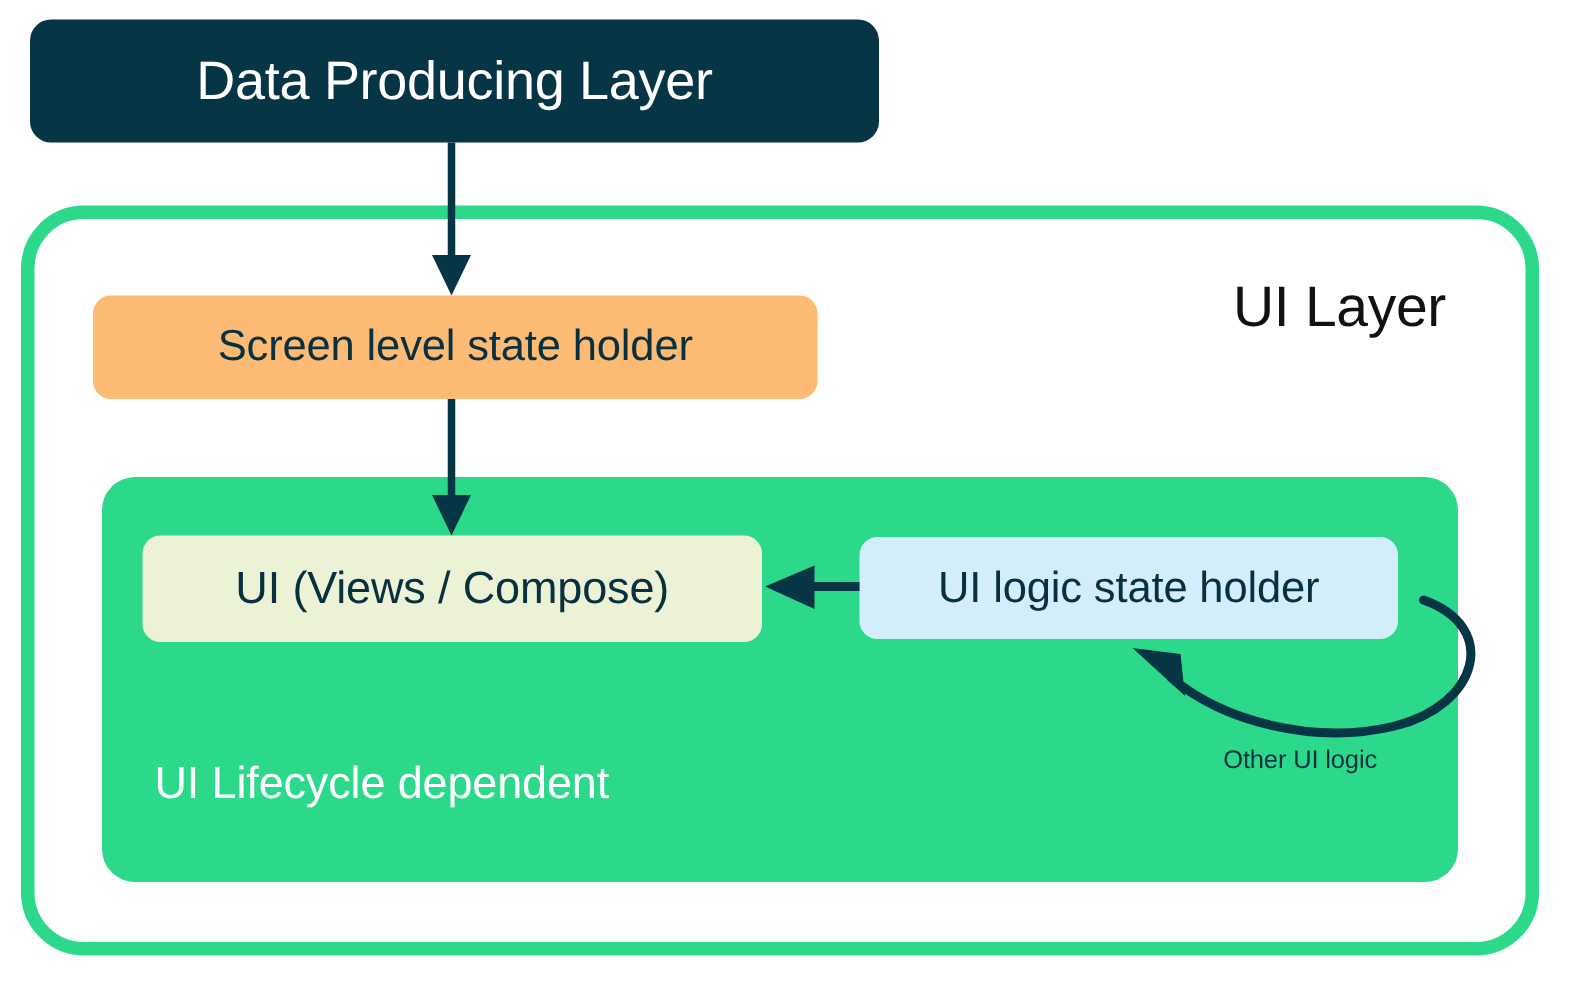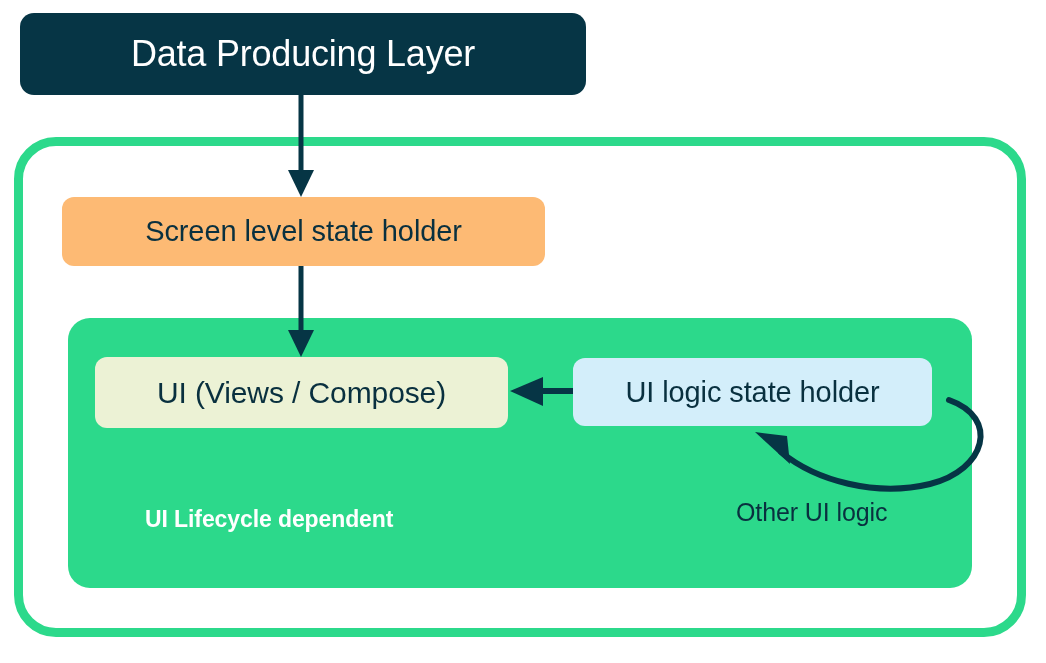--- a/index.html
+++ b/index.html
@@ -92,25 +92,24 @@
     width: 904px;
     height: 270px;
     background: #2CD98B;
     border-radius: 22px;
   }
   .lifecycle-label {
     position: absolute;
     left: 103px;
     top: 508px;
     color: #ffffff;
-    font-size: 23px;
-    font-weight: 700;
-    letter-spacing: -0.1px;
-    line-height: 1;
-    margin-left: 42px;
+    font-size: 30px;
+    font-weight: 400;
+    letter-spacing: -0.1px;
+    line-height: 1;
   }
 
   
   .ui-views-box {
     position: absolute;
     left: 95px;
     top: 357px;
     width: 413px;
     height: 71px;
     background: #ECF2D5;
@@ -145,26 +144,26 @@
     color: #09303F;
     font-size: 29px;
     font-weight: 400;
     letter-spacing: -0.1px;
     line-height: 1;
   }
 
   
   .other-holders-caption {
     position: absolute;
-    left: 736px;
+    left: 698px;
     top: 497px;
     width: 220px;
-    text-align: left;
-    color: #09303F;
-    font-size: 25px;
+    text-align: right;
+    color: #09303F;
+    font-size: 17px;
     font-weight: 400;
     line-height: 1.22;
     letter-spacing: -0.1px;
   }
   .other-holders-caption span { display: block; }
 
   
   .arrow-layer {
     position: absolute;
     left: 0;
@@ -177,20 +176,21 @@
 </head>
 <body>
 
 <div id="canvas">
 
   <div class="data-producing-box">
     <div class="data-producing-label">Data Producing Layer</div>
   </div>
 
   <div class="ui-layer-outline"></div>
+  <div class="ui-layer-title">UI Layer</div>
 
   <div class="screen-state-box">
     <div class="screen-state-label">Screen level state holder</div>
   </div>
 
   <div class="lifecycle-panel"></div>
 
   <div class="ui-views-box">
     <div class="ui-views-label">UI (Views / Compose)</div>
   </div>

